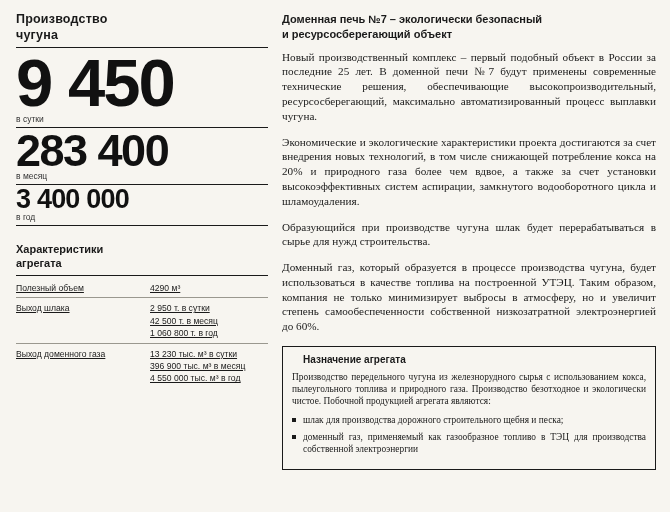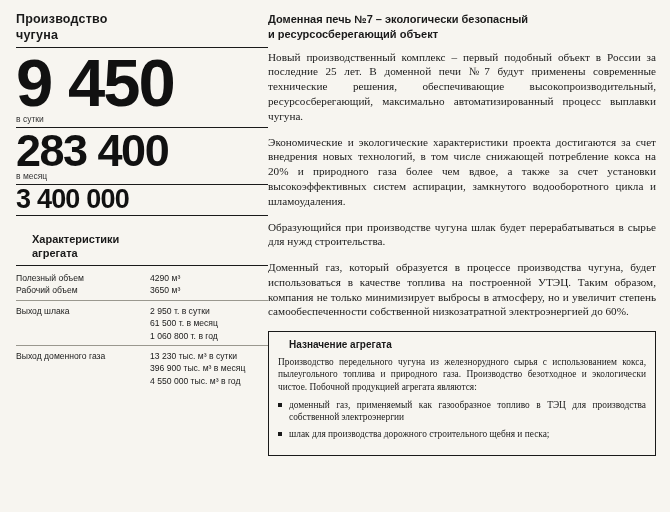--- a/index.html
+++ b/index.html
@@ -14,20 +14,21 @@
     color: #1a1a1a;
     overflow: hidden;
   }
   .page {
     position: relative;
     width: 670px;
     height: 512px;
     box-sizing: border-box;
     padding: 10px 14px 8px 16px;
     display: flex;
+    gap: 14px;
   }
   
   .left {
     width: 252px;
     flex: 0 0 252px;
     position: relative;
   }
   .left-title {
     font-family: "Liberation Sans", sans-serif;
     font-weight: bold;
@@ -80,20 +81,21 @@
   table.specs {
     width: 100%;
     border-collapse: collapse;
     font-family: "Liberation Sans", sans-serif;
     font-size: 8.6px;
     line-height: 1.45;
   }
   table.specs td {
     vertical-align: top;
     padding: 0 0 0 0;
+    text-decoration: underline;
   }
   table.specs td.lbl { width: 128px; padding-right: 6px; }
   table.specs td.val { white-space: pre-line; }
   .spec-row td { padding-bottom: 5px; }
   .hairline {
     border: 0;
     border-top: 0.9px solid #9a988f;
     margin: 3px 0 4px 0;
   }
   
@@ -180,49 +182,48 @@
     <hr class="rule">
 
     <div class="big-number n2">283 400</div>
     <div class="unit-row">
       <span>в месяц</span>
     </div>
 
     <hr class="rule">
 
     <div class="big-number n3">3 400 000</div>
+    <div class="unit-row">
+      <span>в год</span>
+    </div>
 
     <hr class="rule thin">
 
-    <div class="char-head" style="white-space: pre-line; margin-left: 16px;">Характеристики
+    <div class="char-head" style="white-space: pre-line;">Характеристики
 агрегата</div>
 
     <hr class="char-rule">
 
     <table class="specs">
       <tbody>
           <tr class="spec-row">
         <td class="lbl">Полезный объем</td>
         <td class="val">4290 м³</td>
       </tr>
-      <tr class="spec-row">
-        <td class="lbl">Рабочий объем</td>
-        <td class="val">3650 м³</td>
-      </tr>
     </tbody>
       </table>
 
     <hr class="hairline">
 
     <table class="specs">
       <tbody>
           <tr class="spec-row">
         <td class="lbl">Выход шлака</td>
         <td class="val">2 950 т. в сутки
-61 500 т. в месяц
+42 500 т. в месяц
 1 060 800 т. в год</td>
       </tr>
     </tbody>
       </table>
 
     <hr class="hairline">
 
     <table class="specs">
       <tbody>
           <tr class="spec-row">
@@ -243,20 +244,20 @@
 
     <p class="body-p">Новый производственный комплекс – первый подобный объект в России за последние 25 лет. В доменной печи №7 будут применены современные технические решения, обеспечивающие высокопроизводительный, ресурсосберегающий, максимально автоматизированный процесс выплавки чугуна.</p>
     <p class="body-p">Экономические и экологические характеристики проекта достигаются за счет внедрения новых технологий, в том числе снижающей потребление кокса на 20% и природного газа более чем вдвое, а также за счет установки высокоэффективных систем аспирации, замкнутого водооборотного цикла и шламоудаления.</p>
     <p class="body-p">Образующийся при производстве чугуна шлак будет перерабатываться в сырье для нужд строительства.</p>
     <p class="body-p">Доменный газ, который образуется в процессе производства чугуна, будет использоваться в качестве топлива на построенной УТЭЦ. Таким образом, компания не только минимизирует выбросы в атмосферу, но и увеличит степень самообеспеченности собственной низкозатратной электроэнергией до 60%.</p>
 
     <div class="callout">
       <div class="callout-title">Назначение агрегата</div>
       <p class="callout-p">Производство передельного чугуна из железнорудного сырья с использованием кокса, пылеугольного топлива и природного газа. Производство безотходное и экологически чистое. Побочной продукцией агрегата являются:</p>
       <ul class="bullets">
+        <li>шлак для производства дорожного строительного щебня и песка;</li>
         <li>доменный газ, применяемый как газообразное топливо в ТЭЦ для производства собственной электроэнергии</li>
-        <li>шлак для производства дорожного строительного щебня и песка;</li>
       </ul>
     </div>
 
   </div>
 
 </div>
 
 </body></html>

